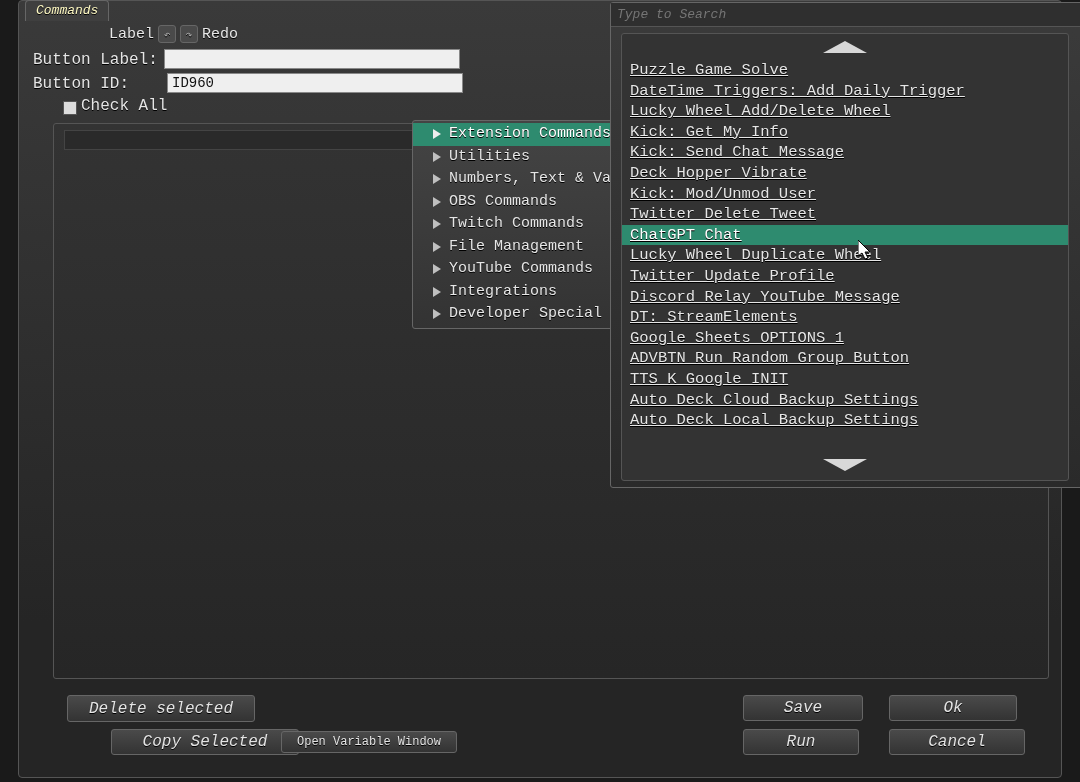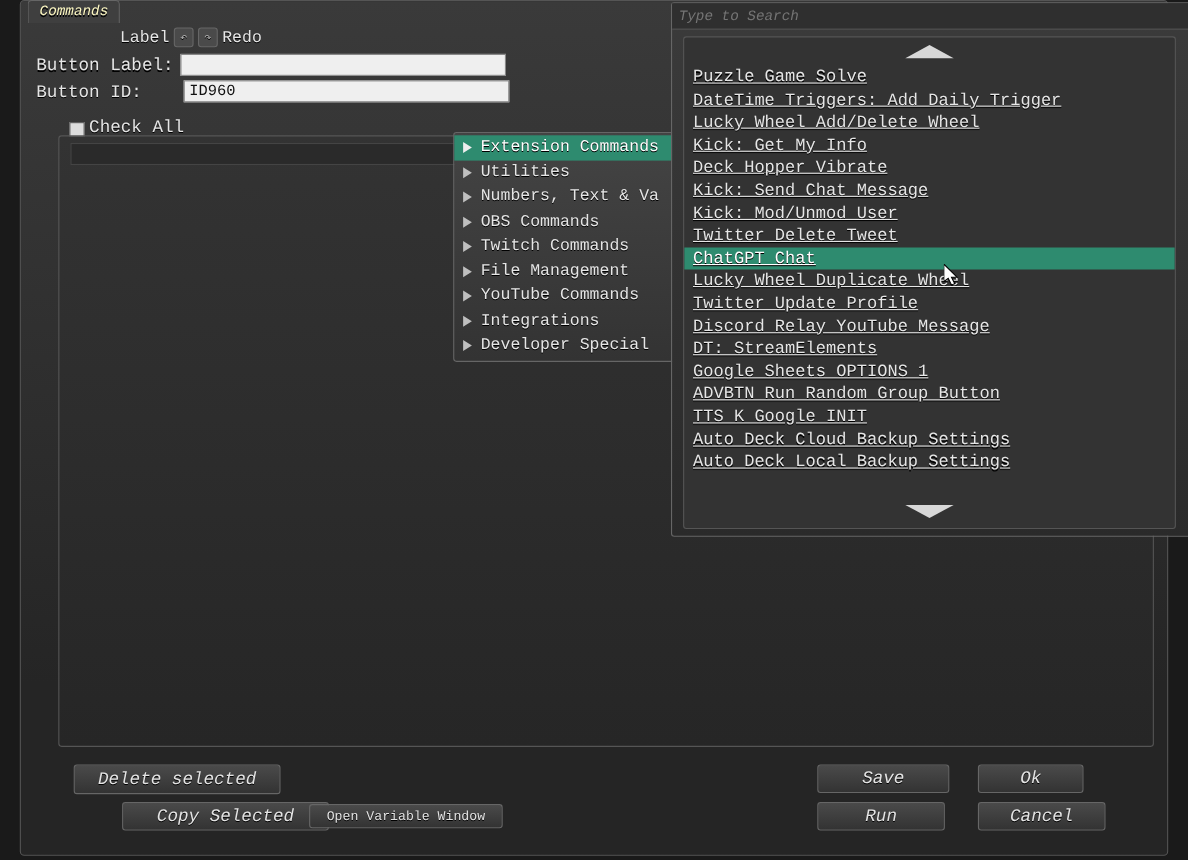--- a/index.html
+++ b/index.html
@@ -99,38 +99,38 @@
     text-shadow: 0 1px 0 #000;
     display: inline-flex; justify-content: center; align-items: center;
     cursor: default;
   }
   .btn-sm { font-size: 12px; }
   
   #delete-btn { position:absolute; left:48px; top:694px; width:188px; height:27px; font-size:16px; font-style: italic; }
   #copy-btn   { position:absolute; left:48px; top:728px; width:188px; height:26px; font-size:16px; font-style: italic; margin-left: 44px; }
   #var-btn    { position:absolute; left:262px; top:730px; width:176px; height:22px; font-size:12px; }
   #save-btn   { position:absolute; left:724px; top:694px; width:120px; height:26px; font-size:16px; font-style: italic; }
-  #ok-btn     { position:absolute; left:870px; top:694px; width:96px; height:26px; font-size:16px; font-style: italic; }
+  #ok-btn     { position:absolute; left:870px; top:694px; width:128px; height:26px; font-size:16px; font-style: italic; }
   #run-btn    { position:absolute; left:724px; top:728px; width:116px; height:26px; font-size:16px; font-style: italic; }
-  #cancel-btn { position:absolute; left:870px; top:728px; width:116px; height:26px; font-size:16px; font-style: italic; }
+  #cancel-btn { position:absolute; left:870px; top:728px; width:136px; height:26px; font-size:16px; font-style: italic; }
 
   
   .ctx-menu {
     position: absolute;
     left: 412px; top: 120px;
     width: 210px;
     background: linear-gradient(180deg,#444,#333);
     border: 1px solid #666;
     border-radius: 3px;
     padding: 2px 0;
     z-index: 5;
   }
   .ctx-item {
     display: flex; align-items: center;
-    padding: 1px 8px;
+    padding: 1px 20px;
     font-size: 15px;
     color: #e6e6e6;
     text-shadow: 0 1px 0 #000;
     white-space: nowrap;
     line-height: 20.5px;
   }
   .ctx-item.highlight { background: #2e8b6f; color: #fff; }
   .arrow-right {
     width: 0; height: 0;
     border-top: 5px solid transparent;
@@ -223,21 +223,21 @@
   <div class="form-row" style="top:48px;">
     <span class="row-label">Button Label:</span>
     <input class="text-input" style="width: 296px;" value="">
   </div>
 
   <div class="form-row" style="top:72px;">
     <span class="row-label" style="width:128px;">Button ID:</span>
     <input class="text-input" style="width: 296px;" value="ID960">
   </div>
 
-  <div class="form-row" style="top:96px; left:44px;margin-top:10px;">
+  <div class="form-row" style="top:96px; left:44px;">
     <span class="checkbox"></span>
     <span>Check All</span>
   </div>
 
   <div class="list-area">
     <div class="list-row"></div>
   </div>
 
   <div id="delete-btn" class="btn">Delete selected</div>
   <div id="copy-btn" class="btn">Copy Selected</div>
@@ -291,22 +291,22 @@
   <input class="search-input" placeholder="Type to Search" style="">
   <div class="search-list-wrap">
     <div class="scroll-arrow">
         <div class="tri-up"></div>
       </div>
     <div class="search-list" id="search-list">
         <div class="search-item">Puzzle Game Solve</div>
         <div class="search-item">DateTime Triggers: Add Daily Trigger</div>
         <div class="search-item">Lucky Wheel Add/Delete Wheel</div>
         <div class="search-item">Kick: Get My Info</div>
+        <div class="search-item">Kick: Send Chat Message</div>
         <div class="search-item">Deck Hopper Vibrate</div>
-        <div class="search-item">Kick: Send Chat Message</div>
         <div class="search-item">Kick: Mod/Unmod User</div>
         <div class="search-item">Twitter Delete Tweet</div>
         <div class="search-item sel">ChatGPT Chat</div>
         <div class="search-item">Lucky Wheel Duplicate Wheel</div>
         <div class="search-item">Twitter Update Profile</div>
         <div class="search-item">Discord Relay YouTube Message</div>
         <div class="search-item">DT: StreamElements</div>
         <div class="search-item">Google Sheets OPTIONS 1</div>
         <div class="search-item">ADVBTN Run Random Group Button</div>
         <div class="search-item">TTS K Google INIT</div>

